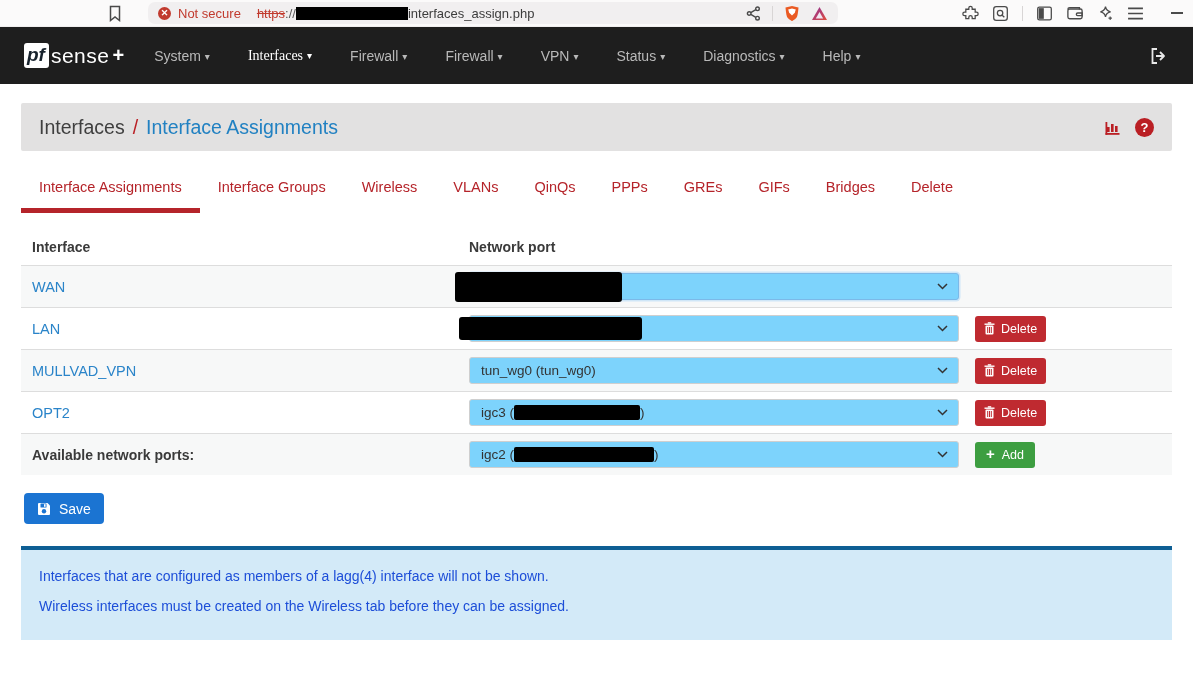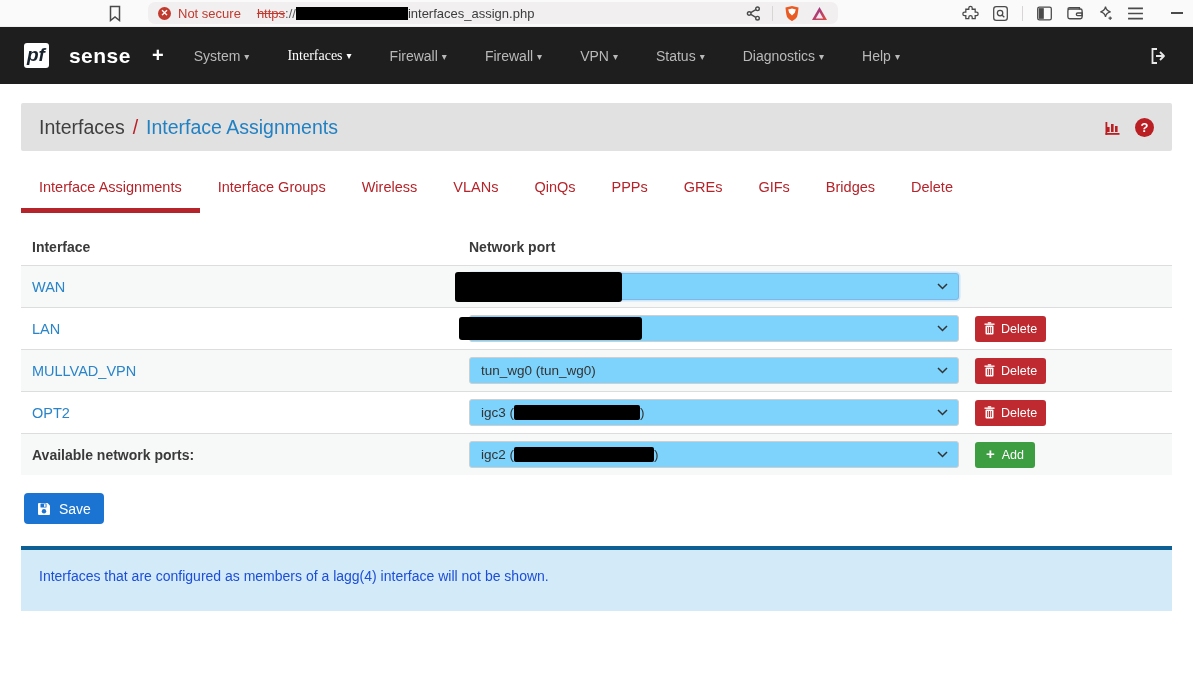--- a/index.html
+++ b/index.html
@@ -36,26 +36,26 @@
   .browser-icons { margin-left:auto; display:flex; align-items:center; gap:13px; margin-right:10px; }
   .icon-btn { display:flex; align-items:center; justify-content:center; }
   .minimize { width:12px; height:2px; background:#4a4a4a; margin-left:14px; }
   .shield-icon svg, .rewards-icon svg { display:block; }
 
   
   .navbar {
     height:57px; background:#1e1e1e; display:flex; align-items:center;
     padding:0 24px;
   }
-  .logo { display:flex; align-items:center;gap:18px; }
+  .logo { display:flex; align-items:center; }
   .logo-pf {
     background:#fff; color:#17222c; font-style:italic; font-weight:bold;
     font-size:19px; padding:1px 4px 2px 3px; border-radius:3px;
   }
-  .logo-sense { color:#fff; font-weight:bold; font-size:21px; margin-left:2px; letter-spacing:0.5px; }
+  .logo-sense { color:#fff; font-weight:normal; font-size:21px; margin-left:2px; letter-spacing:0.5px; }
   .logo-plus { color:#fff; font-weight:bold; font-size:20px; margin-left:3px; }
   .nav-items { display:flex; margin-left:30px; gap:38px; }
   .nav-item { color:#b9b9b9; font-size:14px; cursor:pointer; white-space:nowrap; }
   .nav-item.active { color:#ffffff;font-family:Liberation Serif, serif; }
   .caret { font-size:10px; margin-left:4px; position:relative; top:-1px; }
   .logout { margin-left:auto; display:flex; }
 
   
   .title-bar {
     margin:19px 21px 0 21px; height:48px; background:#e2e1e1; border-radius:2px;
@@ -393,16 +393,17 @@
       <rect x="3.5" y="1.5" width="6" height="4" rx="0.5" fill="#1b74d2"></rect>
       <rect x="7" y="2.2" width="1.6" height="2.6" fill="#fff"></rect>
       <circle cx="7" cy="9.3" r="2.2" fill="#1b74d2"></circle>
     </svg>
   <span>Save</span>
 </button>
 
 
 <div class="info-box">
   <p>Interfaces that are configured as members of a lagg(4) interface will not be shown.</p>
+  <p>Wireless interfaces must be created on the Wireless tab before they can be assigned.</p>
 </div>
 
 
 
 
 </body></html>

